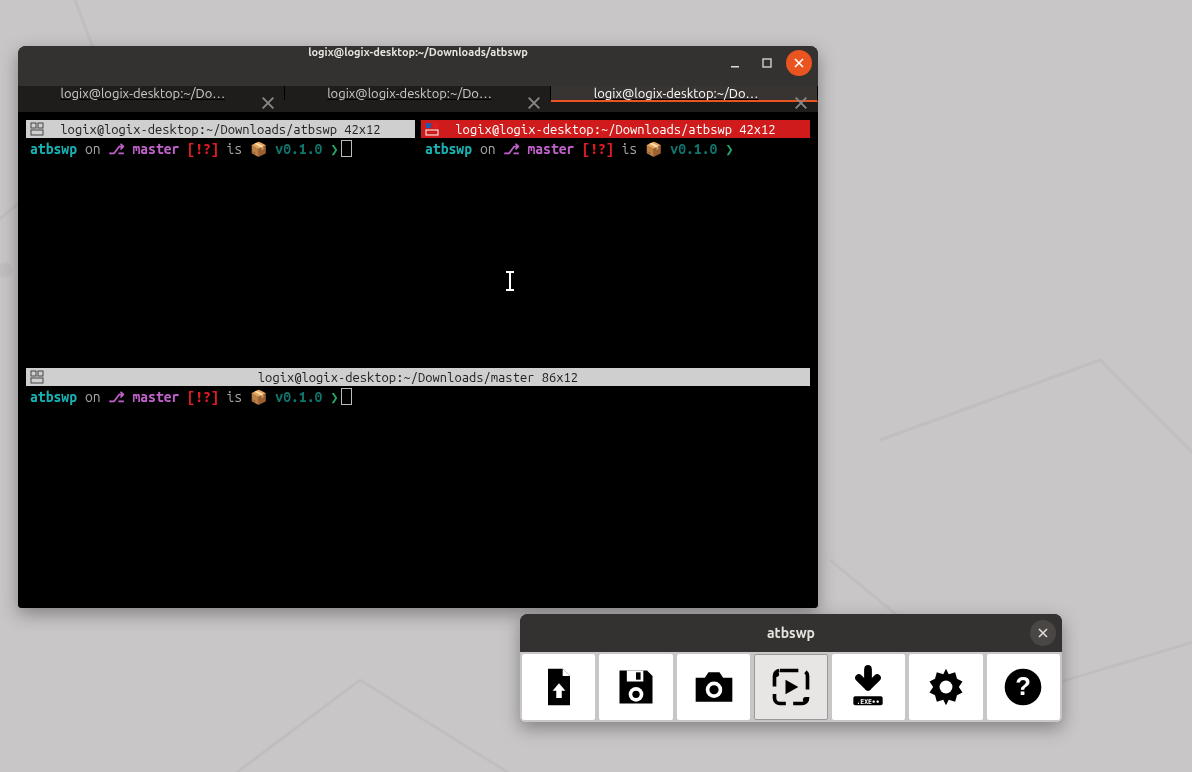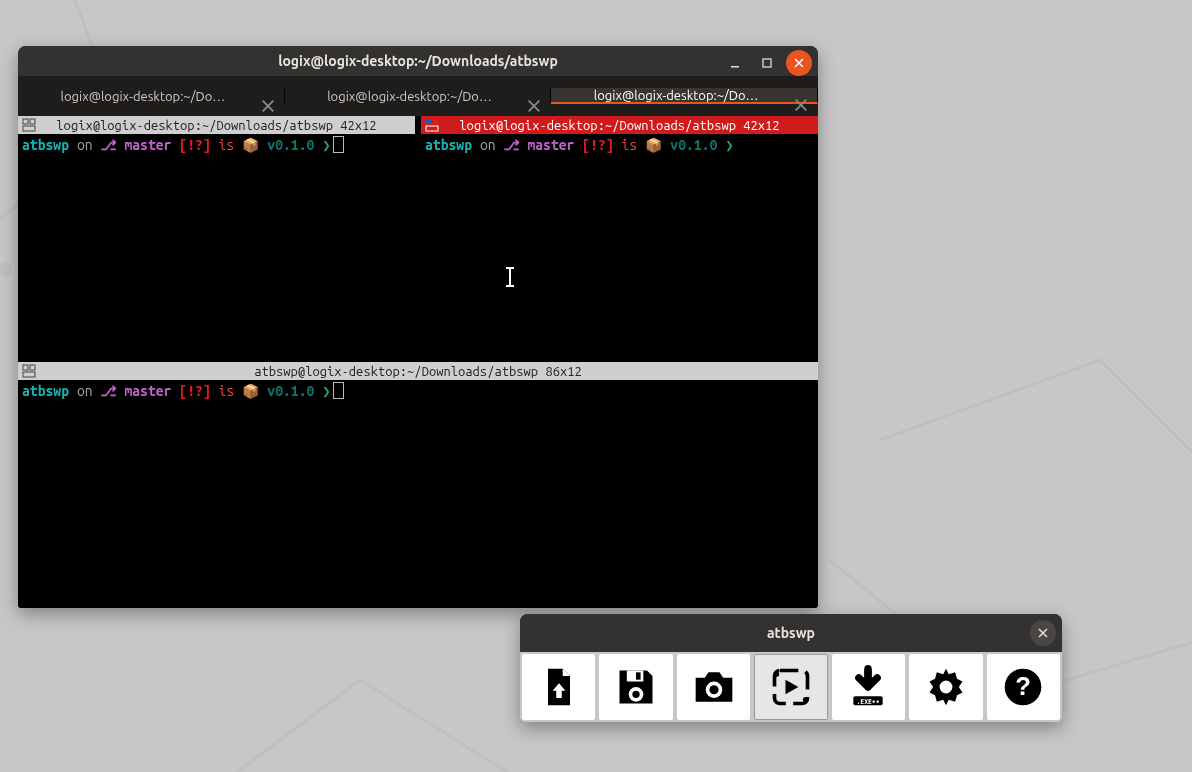--- a/index.html
+++ b/index.html
@@ -13,61 +13,61 @@
 
   
   .term-window{
     position:absolute;left:18px;top:46px;width:800px;height:562px;
     box-shadow:0 6px 18px rgba(0,0,0,.35);
     border-radius:8px 8px 4px 4px;
     background:#2e2a28;
     display:flex;flex-direction:column;overflow:hidden;
   }
   .titlebar{
-    height:30px;background:#343230;color:#e8e4e0;
-    display:flex;align-items:center;justify-content:center;position:relative;
-    font-weight:600;font-size:14px;
+    height:40px;background:#343230;color:#e8e4e0;
+    display:flex;justify-content:center;position:relative;
+    font-weight:600;font-size:11px;
   }
   .win-controls{position:absolute;right:6px;top:4px;display:flex;gap:6px;}
   .win-btn{width:26px;height:26px;border-radius:13px;display:flex;align-items:center;justify-content:center;color:#ddd;font-size:12px;}
   .win-btn.close{background:#e95420;color:#fff;}
   .win-btn svg{width:12px;height:12px;}
 
-  .tabbar{height:40px;background:#1f1d1b;display:flex;align-items:center;}
+  .tabbar{height:26px;background:#1f1d1b;display:flex;align-items:flex-start;text-decoration:underline;}
   .tab{
     flex:1;max-width:270px;display:flex;align-items:center;justify-content:center;
     padding:0 28px 0 12px;position:relative;color:#cfcac6;font-size:13px;
     border-right:1px solid #000;
   }
   .tab.active{background:#383431;color:#fff;border-bottom:2px solid #e95420;}
   .tab .tab-close{position:absolute;right:8px;top:9px;width:16px;height:16px;color:#888;}
   .tab-label{white-space:nowrap;overflow:hidden;text-overflow:ellipsis;max-width:190px;}
 
   .panes{flex:1;display:flex;flex-direction:column;background:#000;padding:0;}
-  .row{display:flex;flex:1;gap:6px;padding:0;border-radius:24px;}
+  .row{display:flex;flex:1;gap:6px;padding:8px;border-radius:24px;}
   .row.bottom{flex:1;}
   .pane{
     flex:1;background:#000;display:flex;flex-direction:column;
     font-family:"Ubuntu Mono","DejaVu Sans Mono",monospace;font-size:14px;
     position:relative;
   }
   .pane-header{
     height:18px;background:#cfcfcf;color:#222;font-size:13px;
     display:flex;align-items:center;justify-content:center;position:relative;
     font-family:"Ubuntu Mono",monospace;
   }
   .pane-header.focused{background:#cf1b1b;color:#fff;}
   .pane-header .grid-icon{position:absolute;left:4px;top:2px;width:14px;height:14px;}
   .pane-body{flex:1;background:#000;padding:2px 4px;color:#ccc;line-height:18px;white-space:pre;}
   .prompt-line span{font-family:inherit;}
   .c-dir{color:#19b2b2;font-weight:bold;}
   .c-on{color:#a3a3a3;}
   .c-branch{color:#c061cb;font-weight:bold;}
   .c-flags{color:#e01b24;font-weight:bold;}
-  .c-is{color:#ef4444;}
+  .c-is{color:#a3a3a3;}
   .c-ver{color:#0f766e;font-weight:bold;}
   .c-arrow{color:#26a269;font-weight:bold;}
   .cursor-box{display:inline-block;width:9px;height:15px;border:1px solid #bbb;vertical-align:text-bottom;margin-left:2px;}
   .pkg-emoji{filter:saturate(1.2);}
   .ibeam{position:absolute;left:88px;top:152px;width:2px;height:18px;background:#fff;}
   .ibeam::before,.ibeam::after{content:"";position:absolute;left:-3px;width:8px;height:2px;background:#fff;}
   .ibeam::before{top:-1px;}.ibeam::after{bottom:-1px;}
 
   
   .tool-window{
@@ -187,21 +187,21 @@
 
       <div class="pane">
         <div class="pane-header">
           <span class="grid-icon">
             <svg viewBox="0 0 14 14">
                 <rect x="1" y="1" width="5" height="5" fill="none" stroke="#444"></rect>
                 <rect x="8" y="1" width="5" height="5" fill="none" stroke="#444"></rect>
                 <rect x="1" y="8" width="12" height="5" fill="none" stroke="#444"></rect>
               </svg>
           </span>
-          <span>atbswp@logix-desktop:~/Downloads/atbswp 86x12</span>
+          <span>logix@logix-desktop:~/Downloads/master 86x12</span>
         </div>
         <div class="pane-body"><span class="prompt-line"><span class="c-dir">atbswp</span> <span class="c-on">on</span> <span class="c-branch">⎇</span> <span class="c-branch">master</span> <span class="c-flags">[!?]</span> <span class="c-is">is</span> <span class="pkg-emoji">📦</span> <span class="c-ver">v0.1.0</span> <span class="c-arrow">❯</span><span class="cursor-box"></span></span></div>
       </div>
     </div>
   </div>
 </div>
 
 <div class="tool-window">
   <div class="tool-titlebar">
     <span>atbswp</span>

